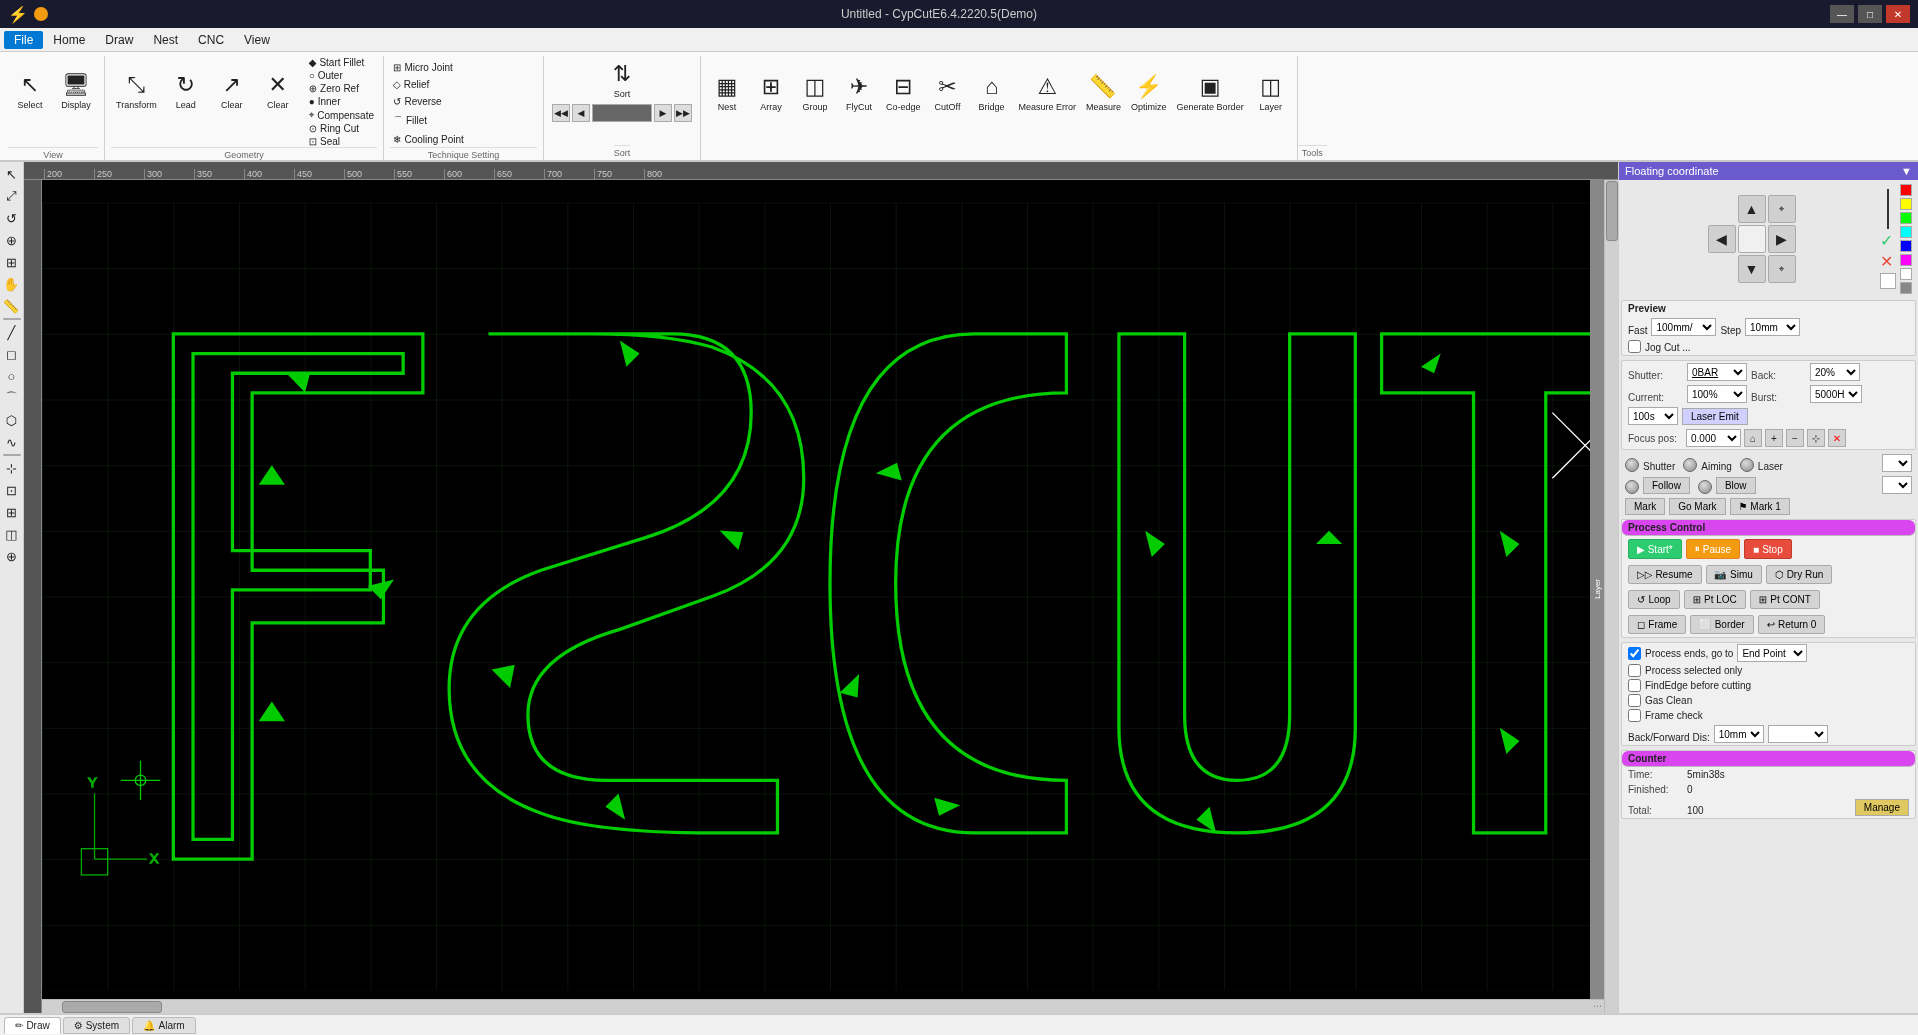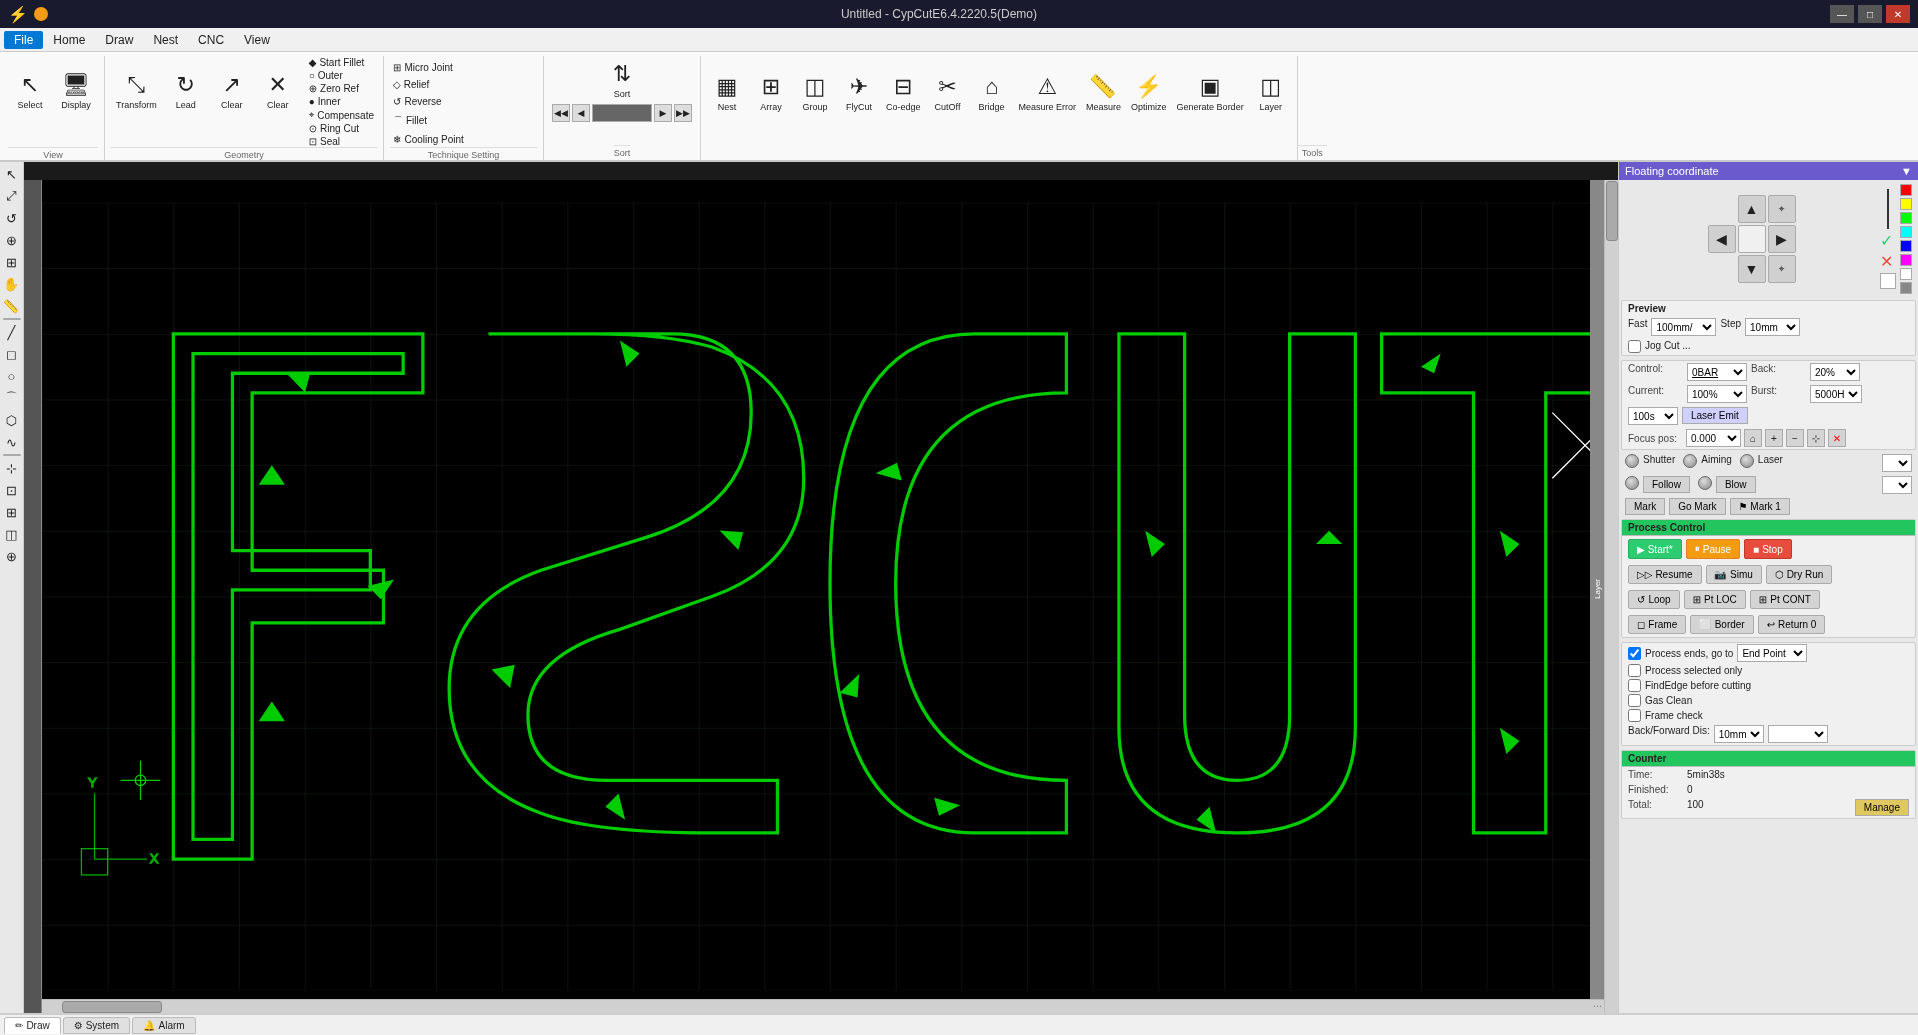--- a/index.html
+++ b/index.html
@@ -50,22 +50,22 @@
     .ruler-marks { height: 100%; display: flex; align-items: flex-end; padding-left: 20px; }
     .ruler-mark { color: #ccc; font-size: 9px; width: 50px; display: inline-block; border-left: 1px solid #888; padding-left: 2px; }
 
     
     #drawing-canvas { width: 100%; height: 100%; }
 
     
     #rightpanel { width: 300px; background: #e8e8e8; border-left: 1px solid #ccc; display: flex; flex-direction: column; overflow-y: auto; }
     #rightpanel-top { background: #6a5acd; color: #fff; padding: 3px 6px; font-size: 11px; display: flex; justify-content: space-between; }
     .panel-section { background: #f0f0f0; margin: 2px; border: 1px solid #ccc; border-radius: 2px; }
-    .panel-section-title { background: #22c55e; padding: 2px 6px; font-size: 10px; font-weight: bold; border-bottom: 1px solid #bbb; }
-    .panel-row { display: flex; align-items: flex-start; gap: 4px; padding: 2px 6px; font-size: 10px; }
+    .panel-section-title { background: #d946ef; padding: 2px 6px; font-size: 10px; font-weight: bold; border-bottom: 1px solid #bbb; border-radius: 6px; }
+    .panel-row { display: flex; align-items: flex-end; gap: 4px; padding: 2px 6px; font-size: 10px; }
     .panel-select { height: 18px; border: 1px solid #aaa; background: #fff; font-size: 10px; }
     .panel-label { font-size: 10px; color: #444; min-width: 55px; }
     .panel-btn { padding: 2px 8px; font-size: 10px; background: #d4d4d4; border: 1px solid #aaa; cursor: pointer; border-radius: 0; }
 
     
     .nav-grid { display: grid; grid-template-columns: 28px 28px 28px; grid-template-rows: 28px 28px 28px; gap: 2px; margin: 4px auto; width: 90px; }
     .nav-btn { width: 28px; height: 28px; background: #d0d0d0; border: 1px solid #aaa; cursor: pointer; display: flex; align-items: center; justify-content: center; font-size: 14px; border-radius: 2px; }
     .nav-center { background: #f0f0f0; }
 
     
@@ -301,20 +301,37 @@
     <div class="left-tool" style="height:1px;background:#aaa;width:18px;"></div>
     <div class="left-tool">⊹</div>
     <div class="left-tool">⊡</div>
     <div class="left-tool">⊞</div>
     <div class="left-tool">◫</div>
     <div class="left-tool">⊕</div>
   </div>
 
   <div id="canvas-area">
 
+    <div id="ruler-h">
+      <div class="ruler-marks">
+        <span class="ruler-mark">200</span>
+        <span class="ruler-mark">250</span>
+        <span class="ruler-mark">300</span>
+        <span class="ruler-mark">350</span>
+        <span class="ruler-mark">400</span>
+        <span class="ruler-mark">450</span>
+        <span class="ruler-mark">500</span>
+        <span class="ruler-mark">550</span>
+        <span class="ruler-mark">600</span>
+        <span class="ruler-mark">650</span>
+        <span class="ruler-mark">700</span>
+        <span class="ruler-mark">750</span>
+        <span class="ruler-mark">800</span>
+      </div>
+    </div>
 
     <div id="ruler-v">
     </div>
 
     <div id="canvas-inner">
       <svg id="drawing-canvas" viewBox="0 0 1200 600">
 
         <defs>
           <pattern id="grid" width="50" height="50" patternUnits="userSpaceOnUse">
             <path d="M 50 0 L 0 0 0 50" fill="none" stroke="#1a3a1a" stroke-width="0.5"></path>
@@ -461,21 +478,21 @@
         </select>
       </div>
       <div class="panel-row">
         <input type="checkbox" style="">
         <span>Jog Cut ...</span>
       </div>
     </div>
 
     <div class="panel-section">
       <div class="panel-row">
-        <span class="panel-label">Control:</span>
+        <span class="panel-label">Shutter:</span>
         <select class="panel-select" style="width:60px;text-decoration:underline;">
           <option>0BAR</option>
         </select>
         <span class="panel-label">Back:</span>
         <select class="panel-select" style="width:50px;">
           <option>20%</option>
         </select>
       </div>
       <div class="panel-row">
         <span class="panel-label">Current:</span>

